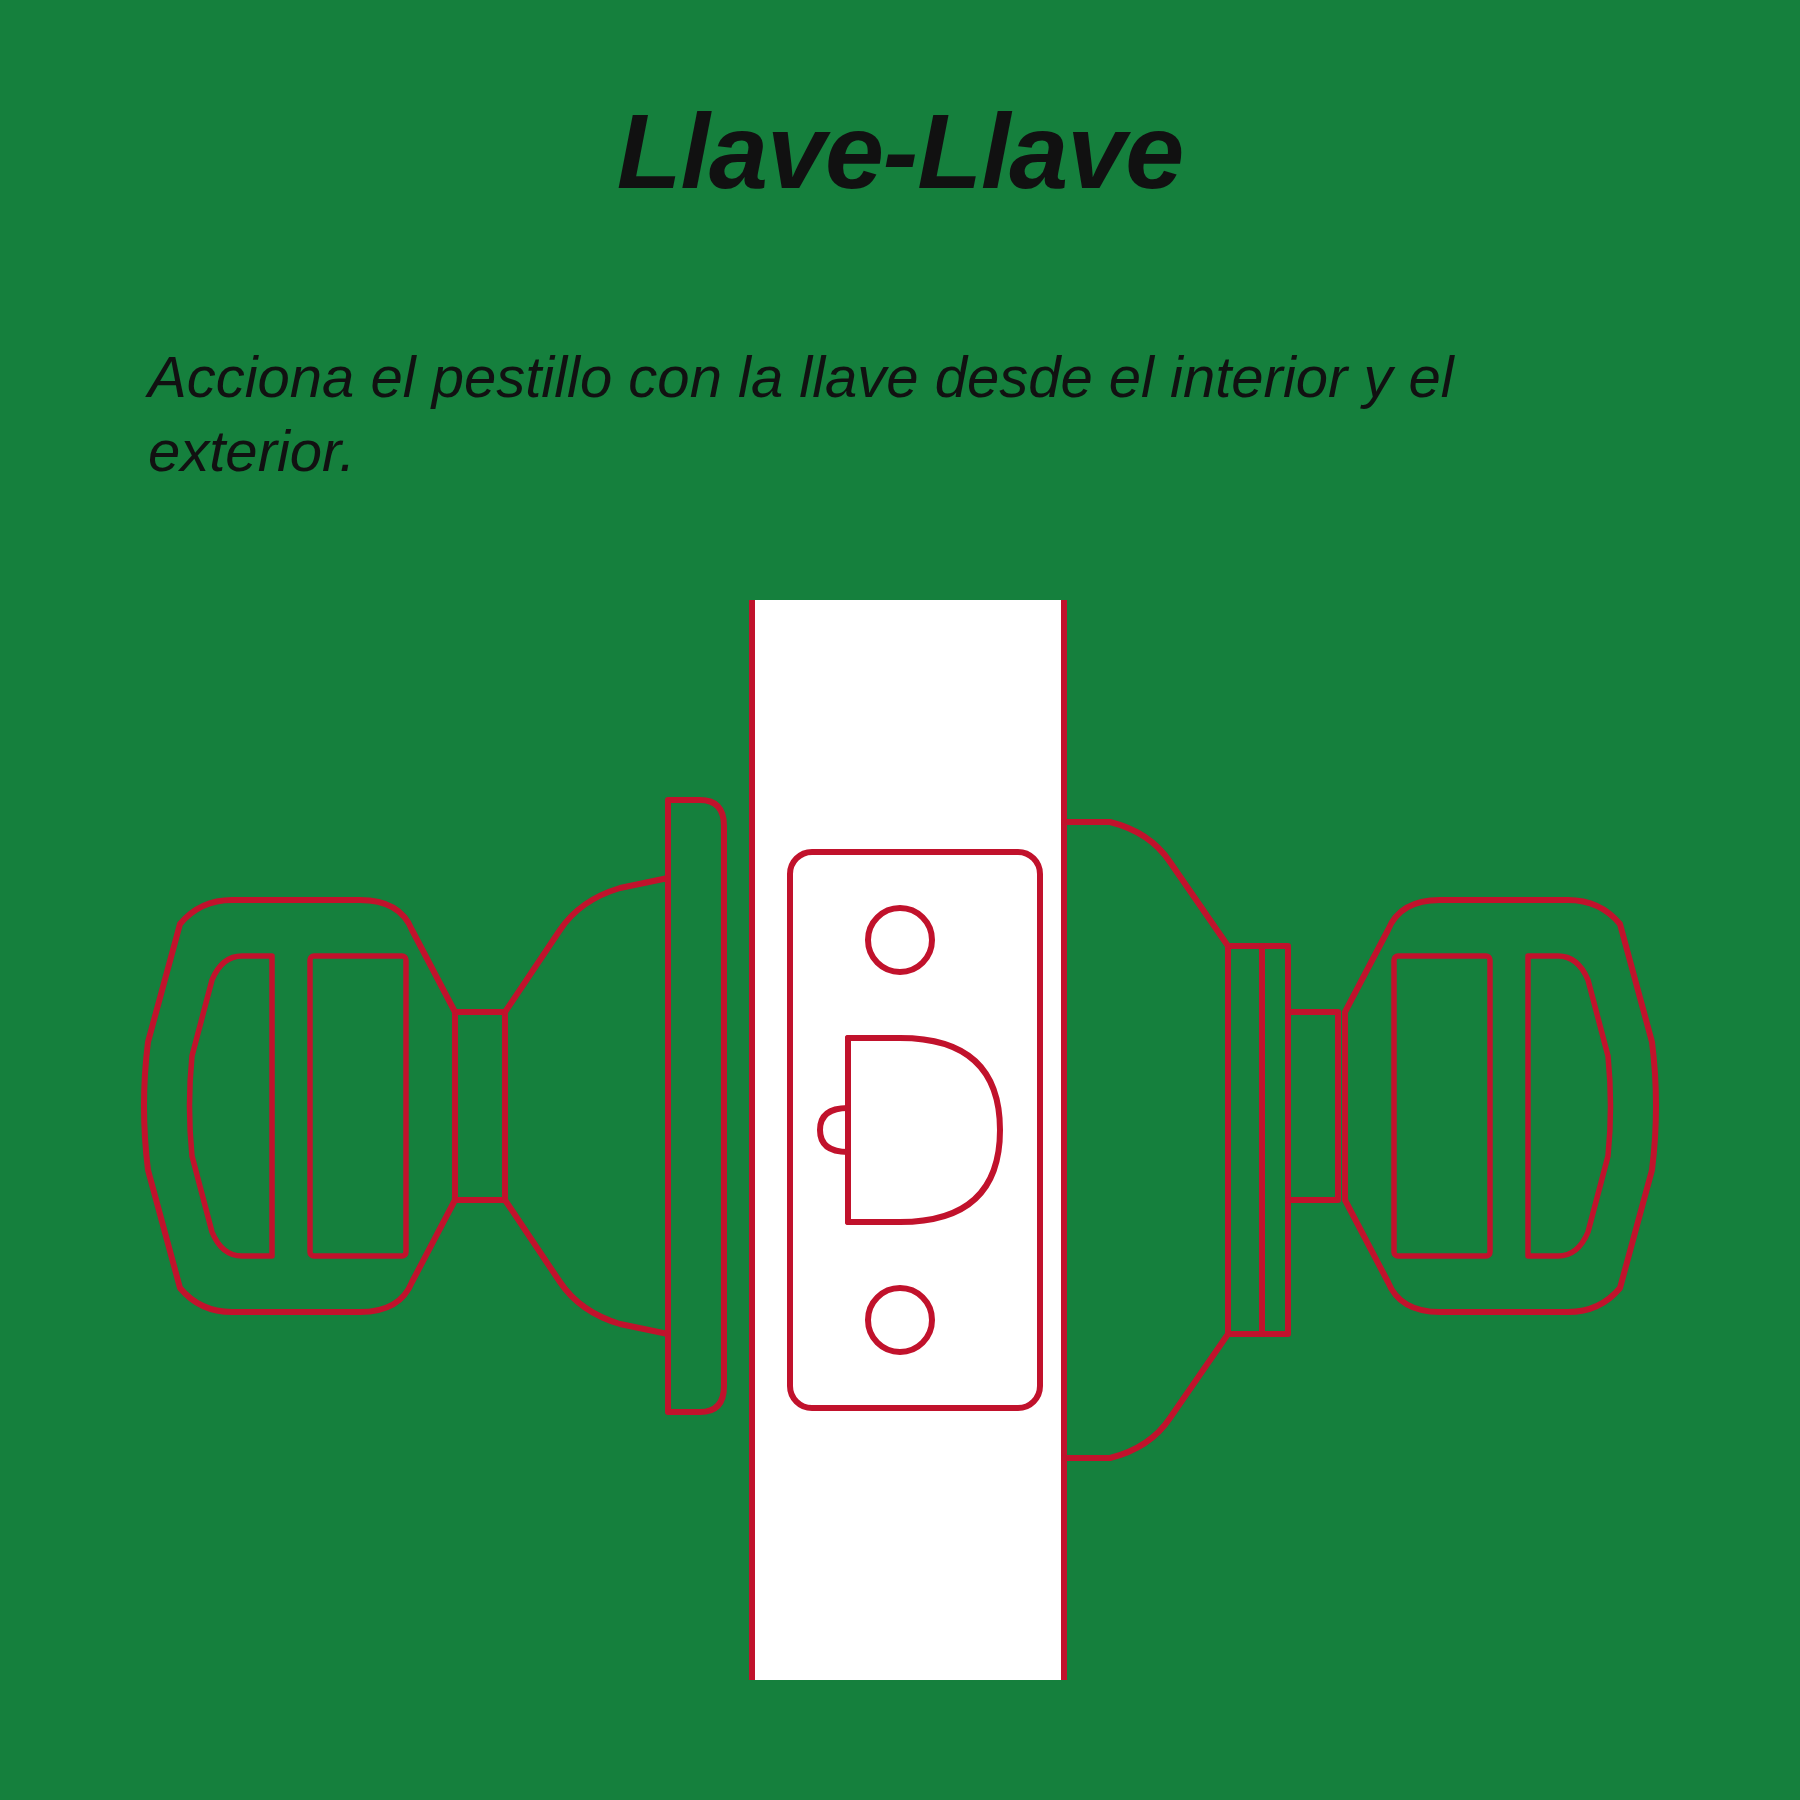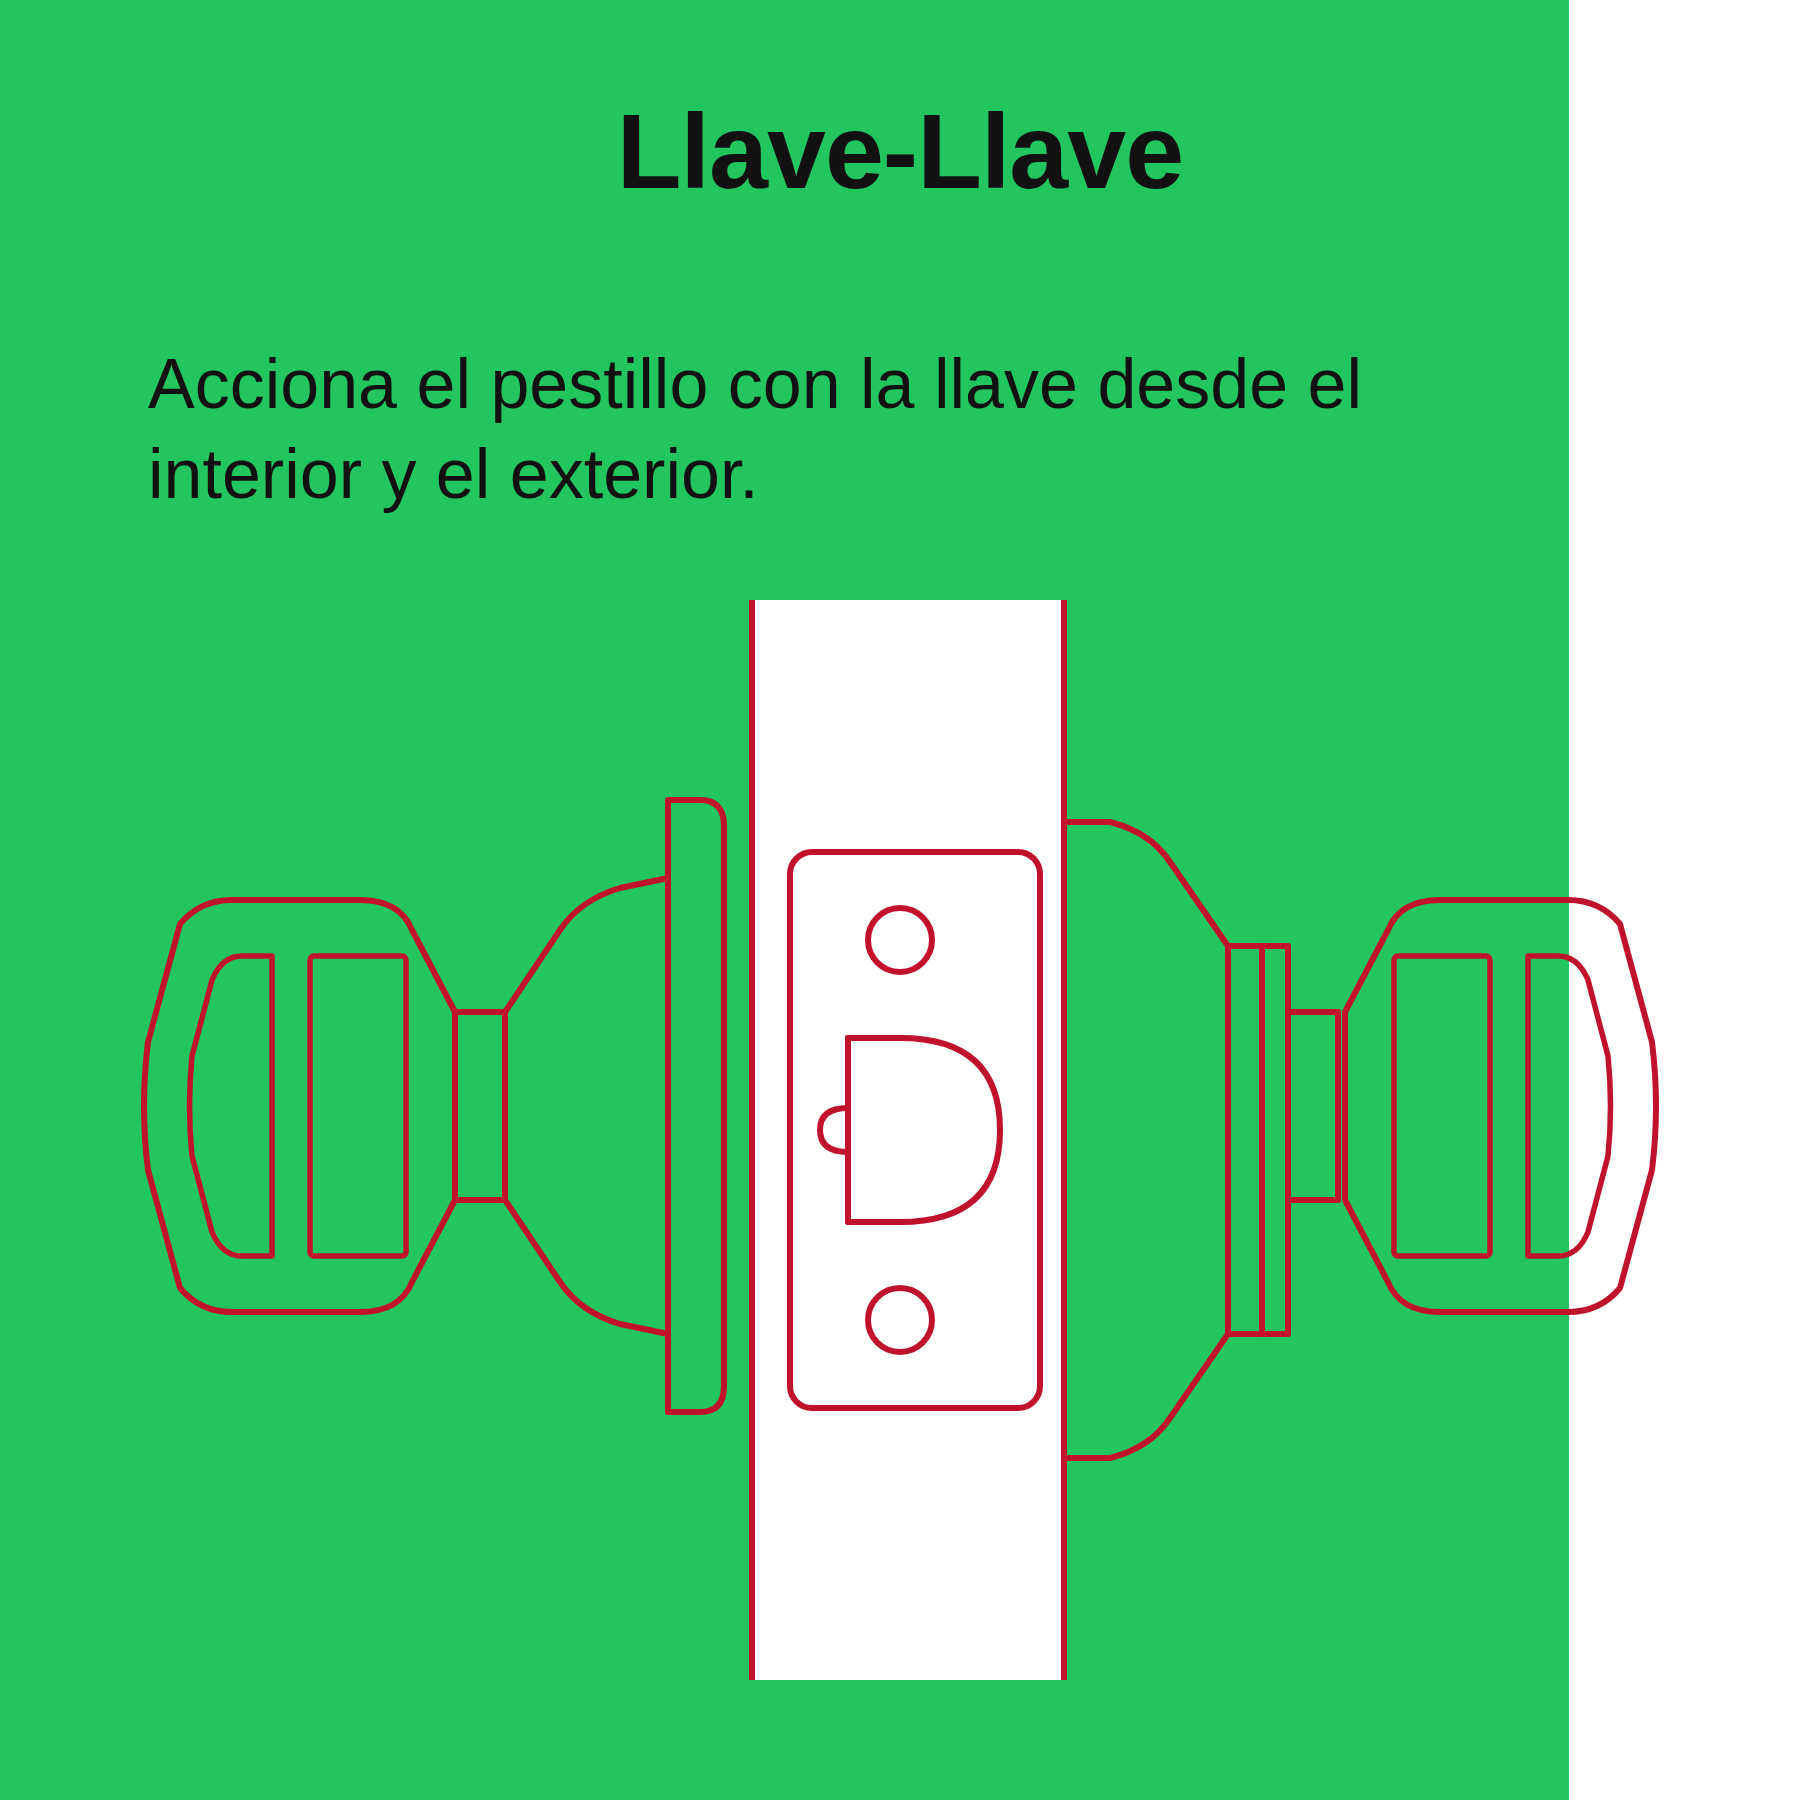--- a/index.html
+++ b/index.html
@@ -10,42 +10,43 @@
   }
   body {
     width: 1800px;
     height: 1800px;
     font-family: "Liberation Sans", sans-serif;
     color: #111111;
     overflow: hidden;
   }
   .page {
     position: relative;
-    width: 1569px;
+    width: 1800px;
     height: 1800px;
-    background: #22c55e;
+    background: #15803d;
+    font-style: italic;
   }
   .title {
     position: absolute;
     top: 96px;
     left: 0;
     width: 1800px;
     text-align: center;
     font-size: 106px;
     font-weight: bold;
     letter-spacing: -1px;
     line-height: 1.05;
     color: #111111;
   }
   .description {
     position: absolute;
     top: 340px;
     left: 148px;
     width: 1420px;
-    font-size: 70px;
+    font-size: 58px;
     font-weight: normal;
     line-height: 1.28;
     color: #111111;
   }
   .diagram-wrap {
     position: absolute;
     top: 600px;
     left: 0;
     width: 1800px;
     height: 1080px;

